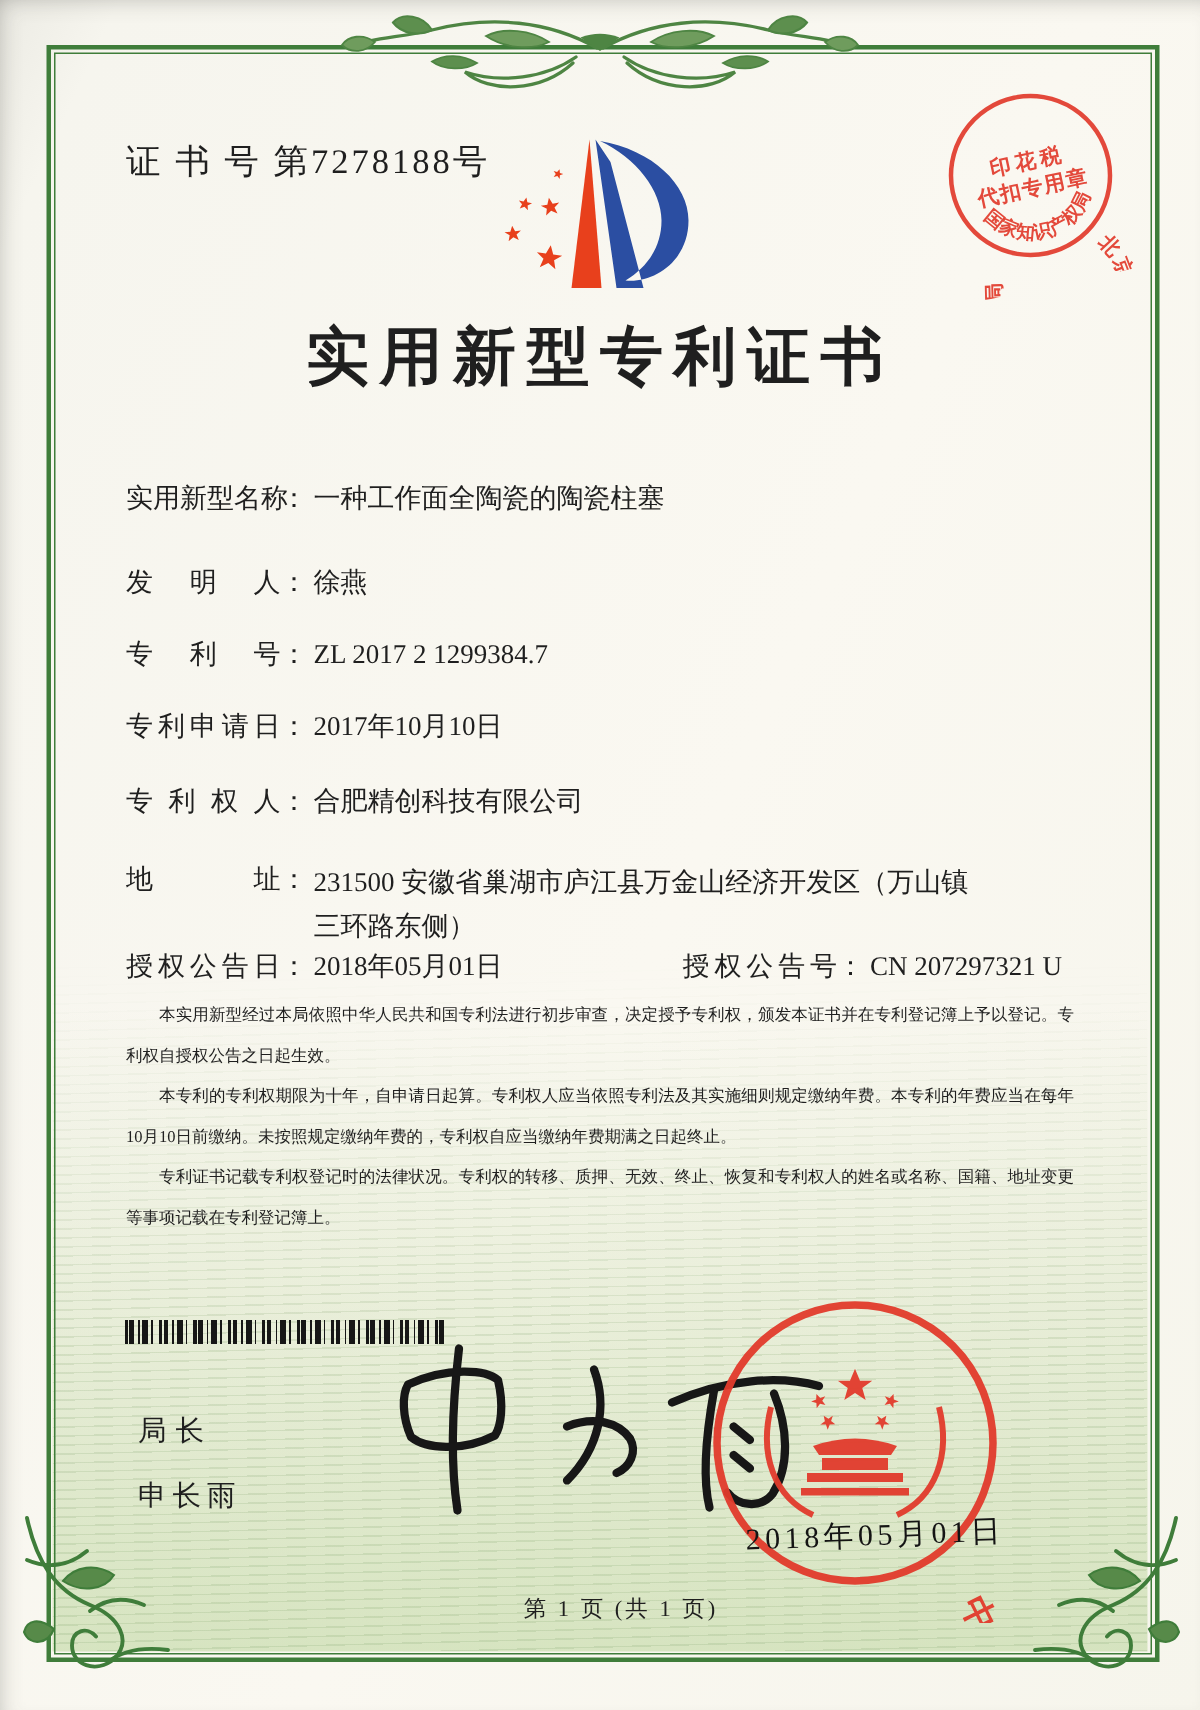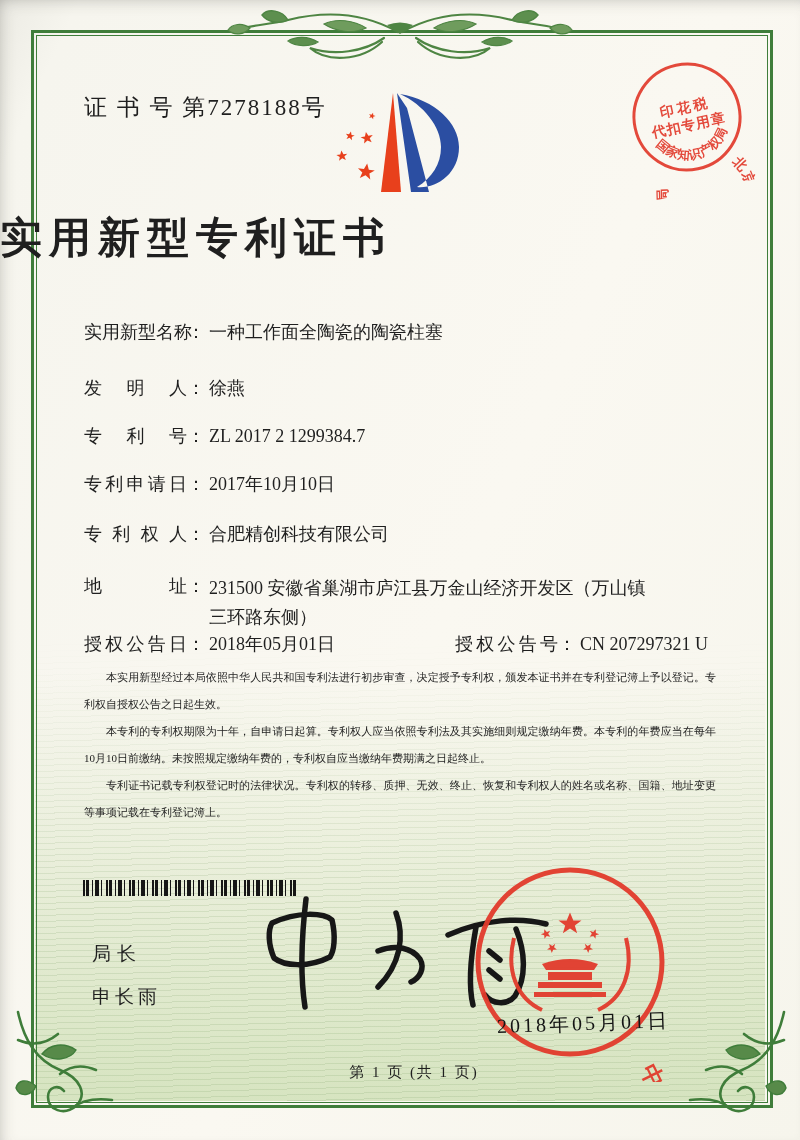--- a/index.html
+++ b/index.html
@@ -32,21 +32,21 @@
   .waves{
     position:absolute;left:35px;right:35px;bottom:39px;height:460px;
     background:repeating-linear-gradient(-1.5deg,rgba(108,148,88,.16) 0 1px,rgba(0,0,0,0) 1px 6px);
     -webkit-mask-image:linear-gradient(to bottom,transparent 0%,#000 55%);
             mask-image:linear-gradient(to bottom,transparent 0%,#000 55%);
     pointer-events:none;
   }
   .abs{position:absolute;}
   
   .cert-no{left:84px;top:92px;font-size:23px;letter-spacing:2px;}
-  .title{left:0;right:0;top:210px;text-align:left;font-size:42px;font-weight:bold;letter-spacing:7px;}
+  .title{left:0;right:0;top:210px;text-align:center;font-size:42px;font-weight:bold;letter-spacing:7px;}
   .row{left:84px;font-size:18px;white-space:nowrap;}
   .flabel{display:inline-block;width:103px;text-align:justify;text-align-last:justify;vertical-align:top;}
   .fvalue{margin-left:4px;}
   .fvalue.multiline{display:inline-block;white-space:pre-line;vertical-align:top;width:470px;line-height:29px;}
   .row.grant .pair2{position:absolute;left:371px;top:0;white-space:nowrap;}
   .paras{left:84px;top:664px;width:632px;font-size:11px;line-height:27px;text-align:justify;}
   .paras p{margin:0;text-indent:2em;}
   .barcode{
     left:83px;top:880px;width:213px;height:16px;
     background:repeating-linear-gradient(90deg,

